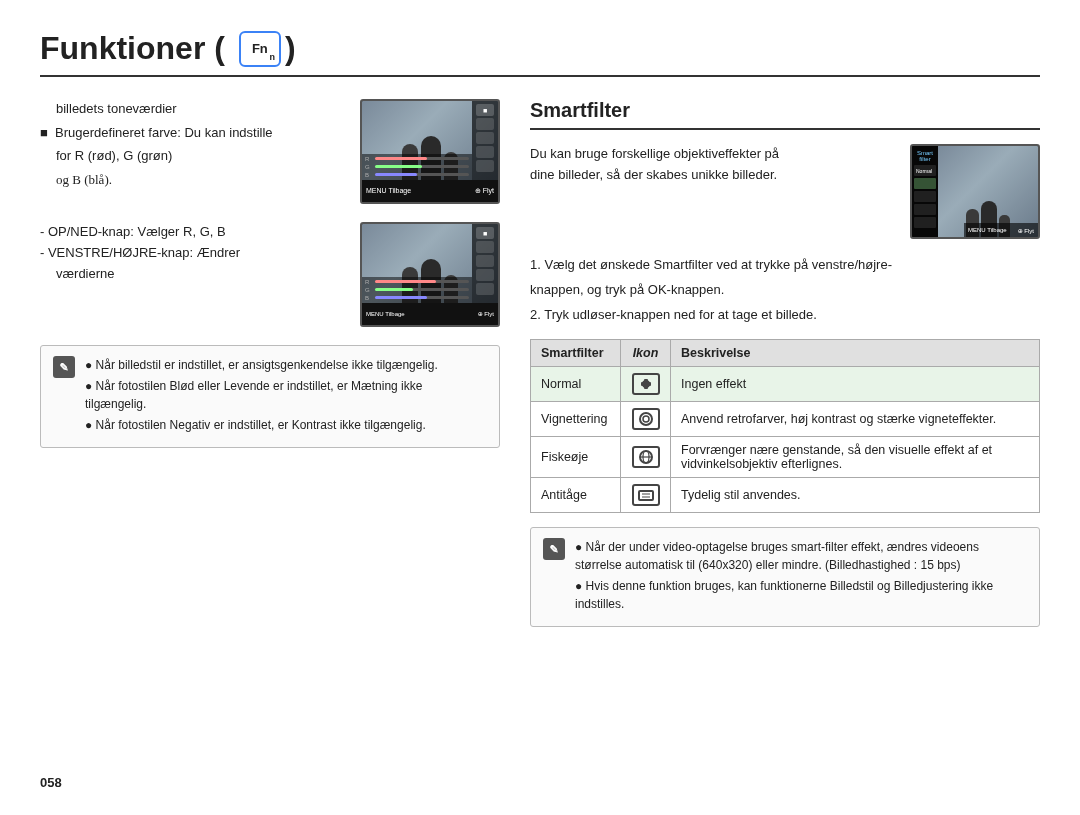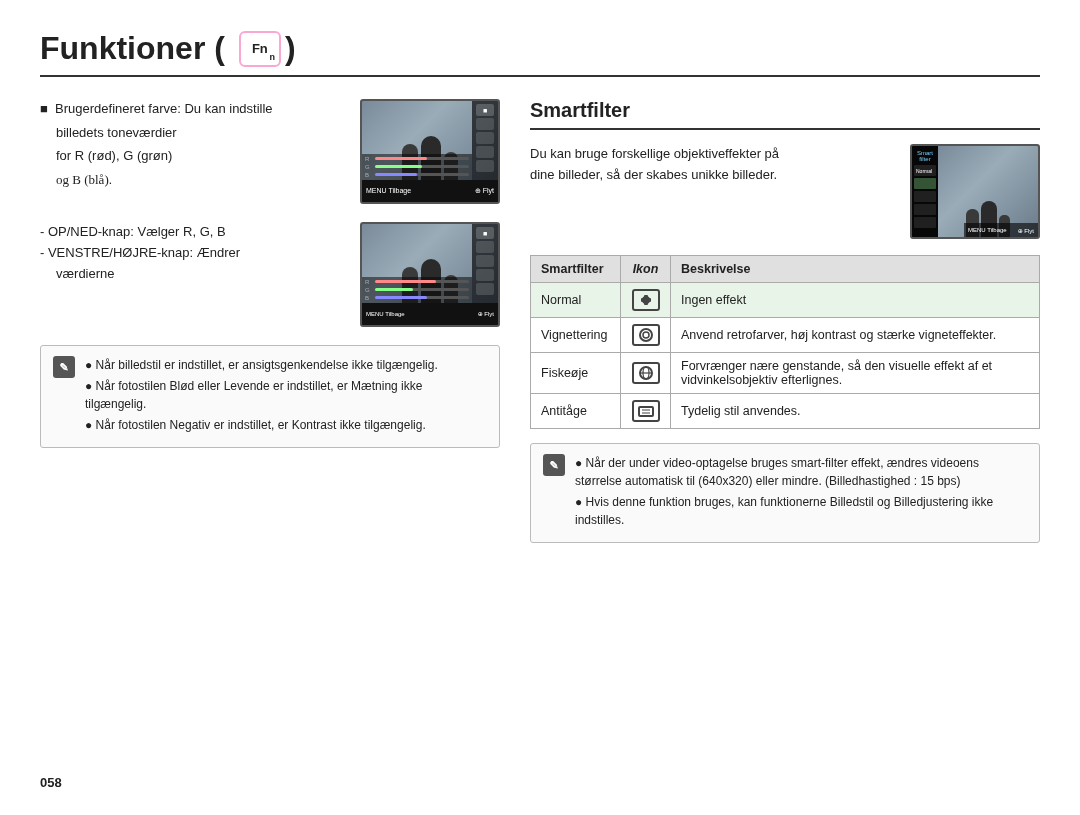--- a/index.html
+++ b/index.html
@@ -25,21 +25,21 @@
       font-size: 32px;
       font-weight: bold;
       margin-right: 10px;
     }
     .title-icon {
       display: inline-flex;
       align-items: center;
       justify-content: center;
       width: 42px;
       height: 36px;
-      border: 2px solid #f9a8d4;
+      border: 2px solid #3b82f6;
       border-radius: 6px;
       font-size: 14px;
       font-weight: bold;
       position: relative;
       margin-left: 4px;
     }
     .title-icon-fn {
       font-size: 13px;
       font-weight: bold;
     }
@@ -287,25 +287,25 @@
   </span>
   <span style="font-size:32px;font-weight:bold;margin-left:4px;"> )</span>
 </div>
 
 <div class="main-content">
 
   <div class="left-col">
 
     <div class="brugerdefineret-section">
       <div class="brugerdefineret-text">
+        <p style="padding-left:16px;">billedets toneværdier</p>
         <p>
           <span>■</span>
           &nbsp;<span>Brugerdefineret farve: Du kan indstille</span>
         </p>
-        <p style="padding-left:16px;">billedets toneværdier</p>
         <p style="padding-left:16px;">for R (rød), G (grøn)</p>
         <p style="padding-left:16px;font-family:Liberation Serif, serif;">og B (blå).</p>
       </div>
 
       <div class="camera-screen">
         <div class="cam-screen-content" style="width:100%;height:100%;position:relative;">
           <div style="width:100%;height:78%;background:linear-gradient(135deg,#7a8a9a,#9aacb8 40%,#6a7a8a);position:relative;">
 
             <div style="position:absolute;bottom:0;left:50%;transform:translateX(-50%);display:flex;gap:3px;align-items:flex-end;">
               <div style="width:16px;height:36px;background:#3a3a3a;border-radius:8px 8px 0 0;"></div>
@@ -454,20 +454,25 @@
             </div>
             <div class="cam-sf-bottom">
               <span class="cam-sf-btn">MENU Tilbage</span>
               <span class="cam-sf-btn">⊕ Flyt</span>
             </div>
           </div>
         </div>
       </div>
     </div>
 
+    <div class="steps-list">
+      <p>1. Vælg det ønskede Smartfilter ved at trykke på venstre/højre-</p>
+      <p>   knappen, og tryk på OK-knappen.</p>
+      <p>2. Tryk udløser-knappen ned for at tage et billede.</p>
+    </div>
 
     <table class="smartfilter-table">
       <thead>
         <tr>
           <th class="col-filter">Smartfilter</th>
           <th class="col-icon">Ikon</th>
           <th class="col-desc">Beskrivelse</th>
         </tr>
       </thead>
       <tbody>

